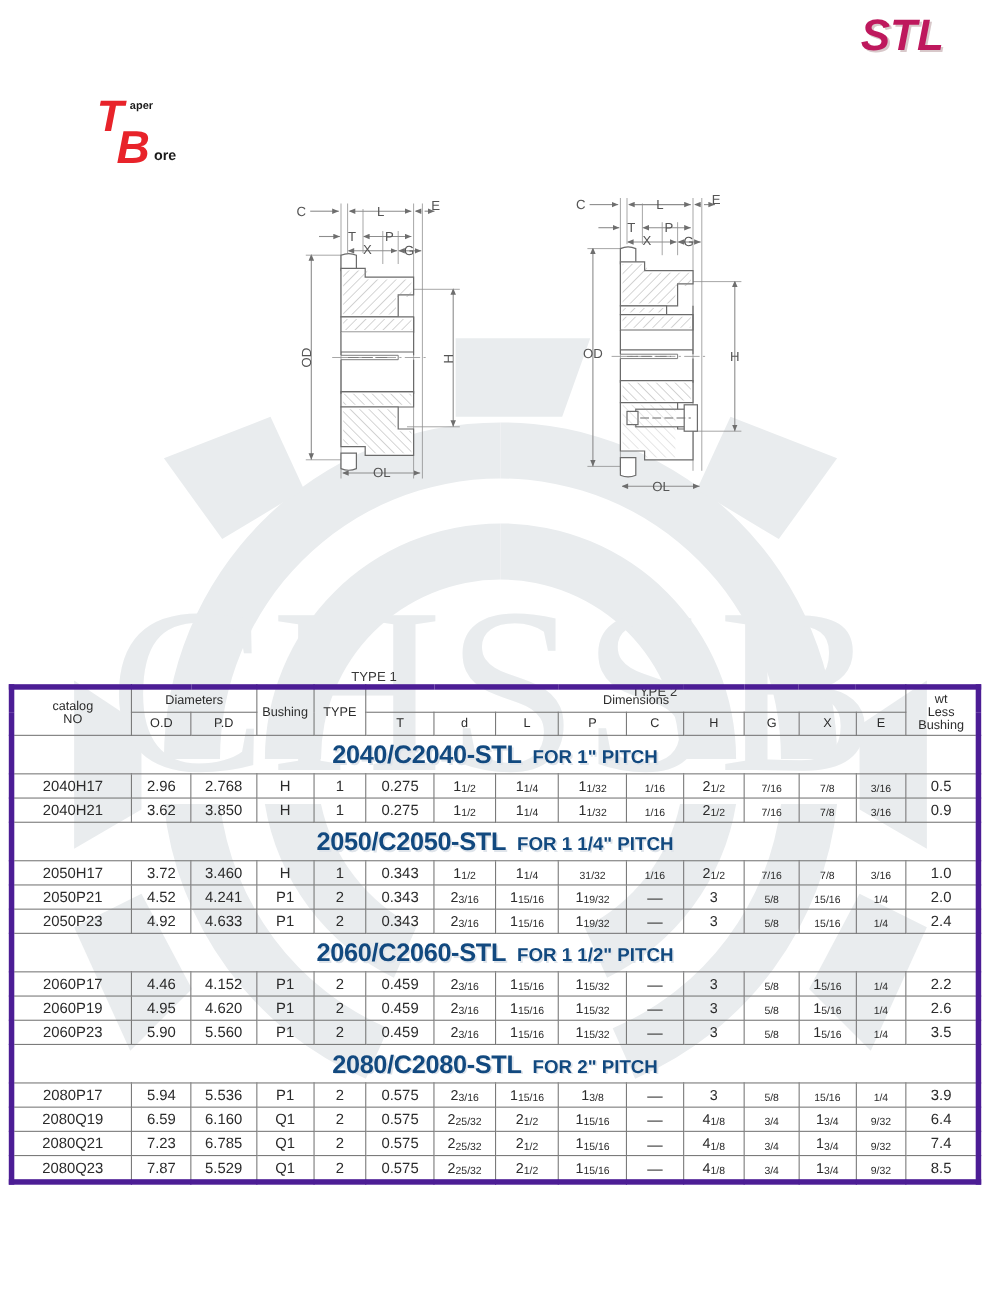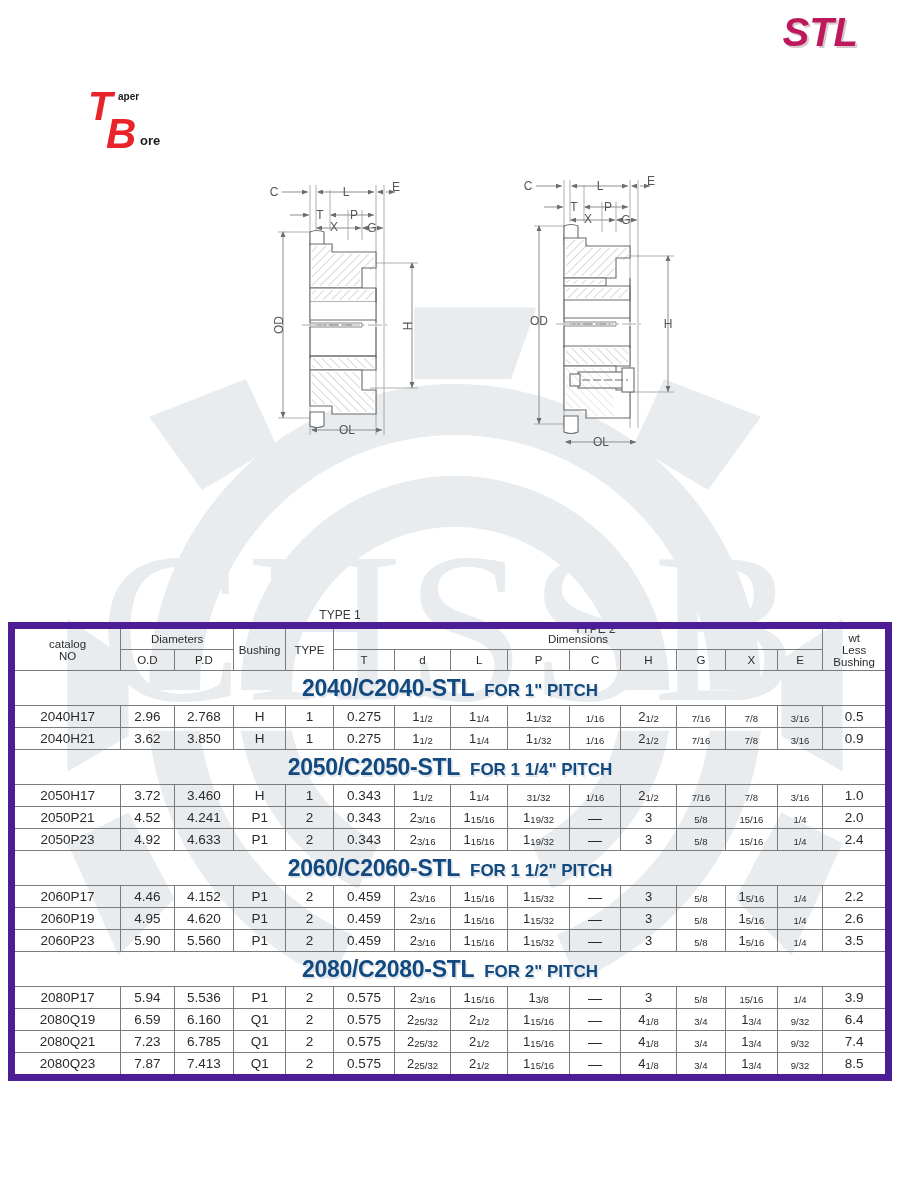--- a/index.html
+++ b/index.html
@@ -49,21 +49,21 @@
   table.spec{
     border-collapse:collapse;width:884px;
     font-size:11px;color:#2b2b2b;
     background:transparent;
   }
   table.spec th,table.spec td{
     border:1px solid #7b7b7b;text-align:center;vertical-align:middle;
     padding:0;background:transparent;
   }
   table.spec thead th{font-weight:normal;font-size:11.5px;height:20px;}
-  .outer{border:7px solid #4c1d95;}
+  .outer{border:5px solid #4c1d95;}
   tr.datarow td{height:21px;font-size:13px;white-space:nowrap;}
   tr.datarow td.big{font-size:13.5px;}
   td.sect{
     border-left:2px solid #5a5a5a;border-right:2px solid #5a5a5a;
     border-top:1px solid #7b7b7b;border-bottom:1px solid #7b7b7b;
     text-align:left;padding:7px 0 9px 18px;height:34px;
   }
   .sect-code{color:#12497f;font-weight:bold;font-size:23px;letter-spacing:-0.3px;
              text-shadow:1.5px 1.5px 0 #dfe4ea;}
   .sect-for{color:#12497f;font-weight:bold;font-size:17px;margin-left:10px;
@@ -538,21 +538,21 @@
           <td><span class="dash">—</span></td>
           <td><span class="whole">4</span><span class="fr">1/8</span></td>
           <td><span class="fr">3/4</span></td>
           <td><span class="whole">1</span><span class="fr">3/4</span></td>
           <td><span class="fr">9/32</span></td>
           <td class="big">7.4</td>
         </tr>
         <tr class="datarow">
           <td class="big">2080Q23</td>
           <td class="big">7.87</td>
-          <td class="big">7.413</td>
+          <td class="big">5.529</td>
           <td class="big">Q1</td>
           <td class="big">2</td>
           <td class="big">0.575</td>
           <td><span class="whole">2</span><span class="fr">25/32</span></td>
           <td><span class="whole">2</span><span class="fr">1/2</span></td>
           <td><span class="whole">1</span><span class="fr">15/16</span></td>
           <td><span class="dash">—</span></td>
           <td><span class="whole">4</span><span class="fr">1/8</span></td>
           <td><span class="fr">3/4</span></td>
           <td><span class="whole">1</span><span class="fr">3/4</span></td>

